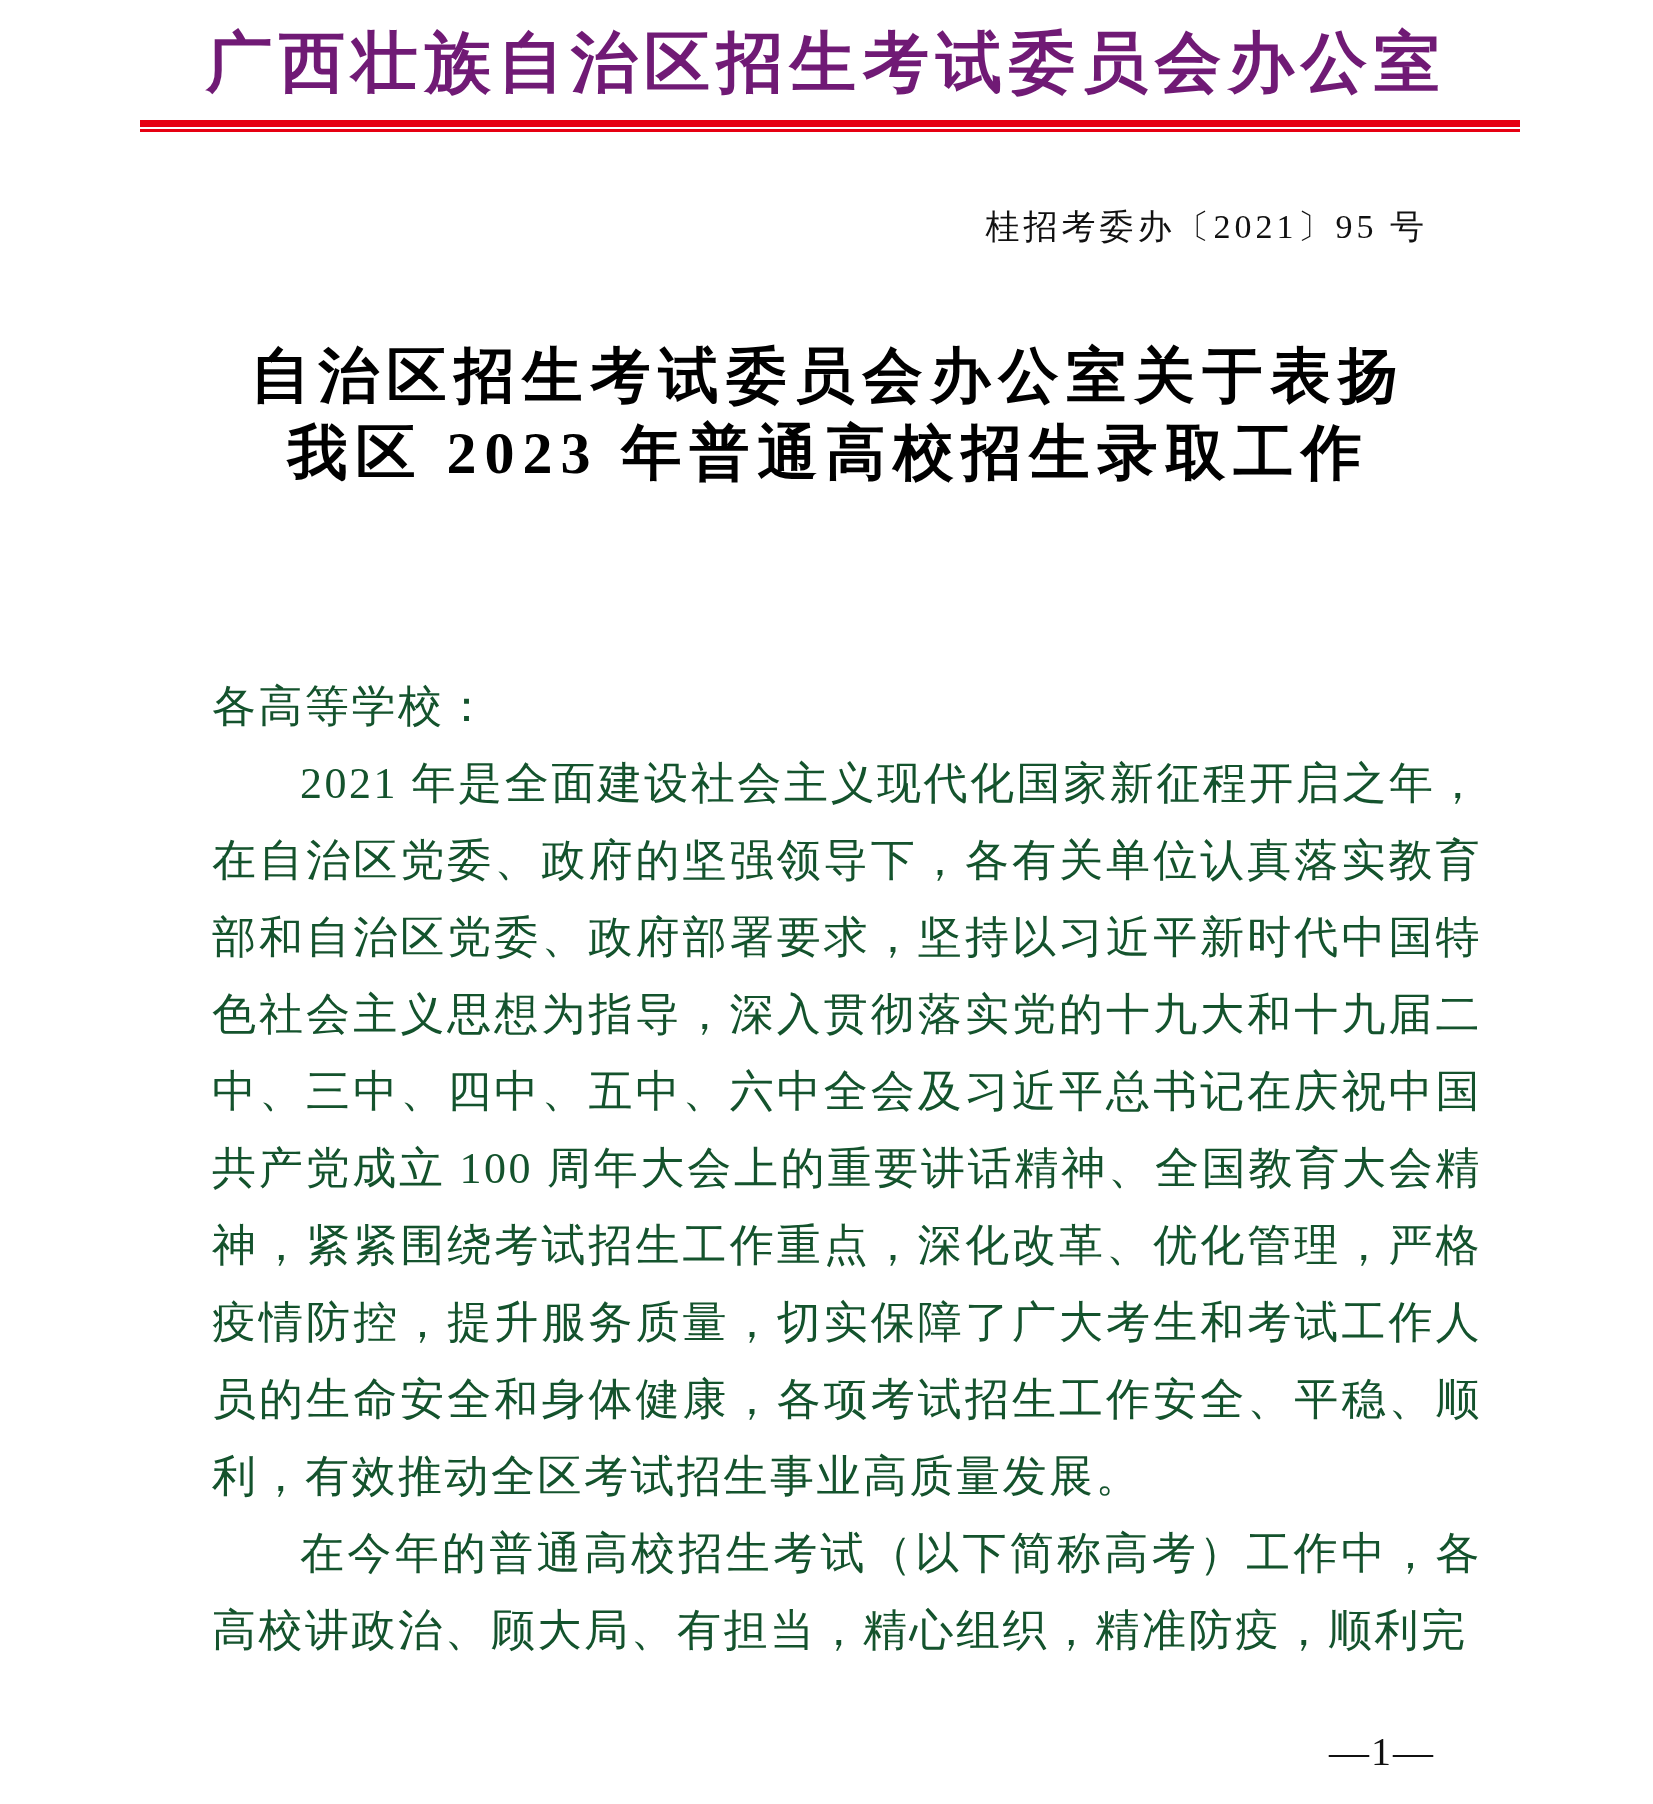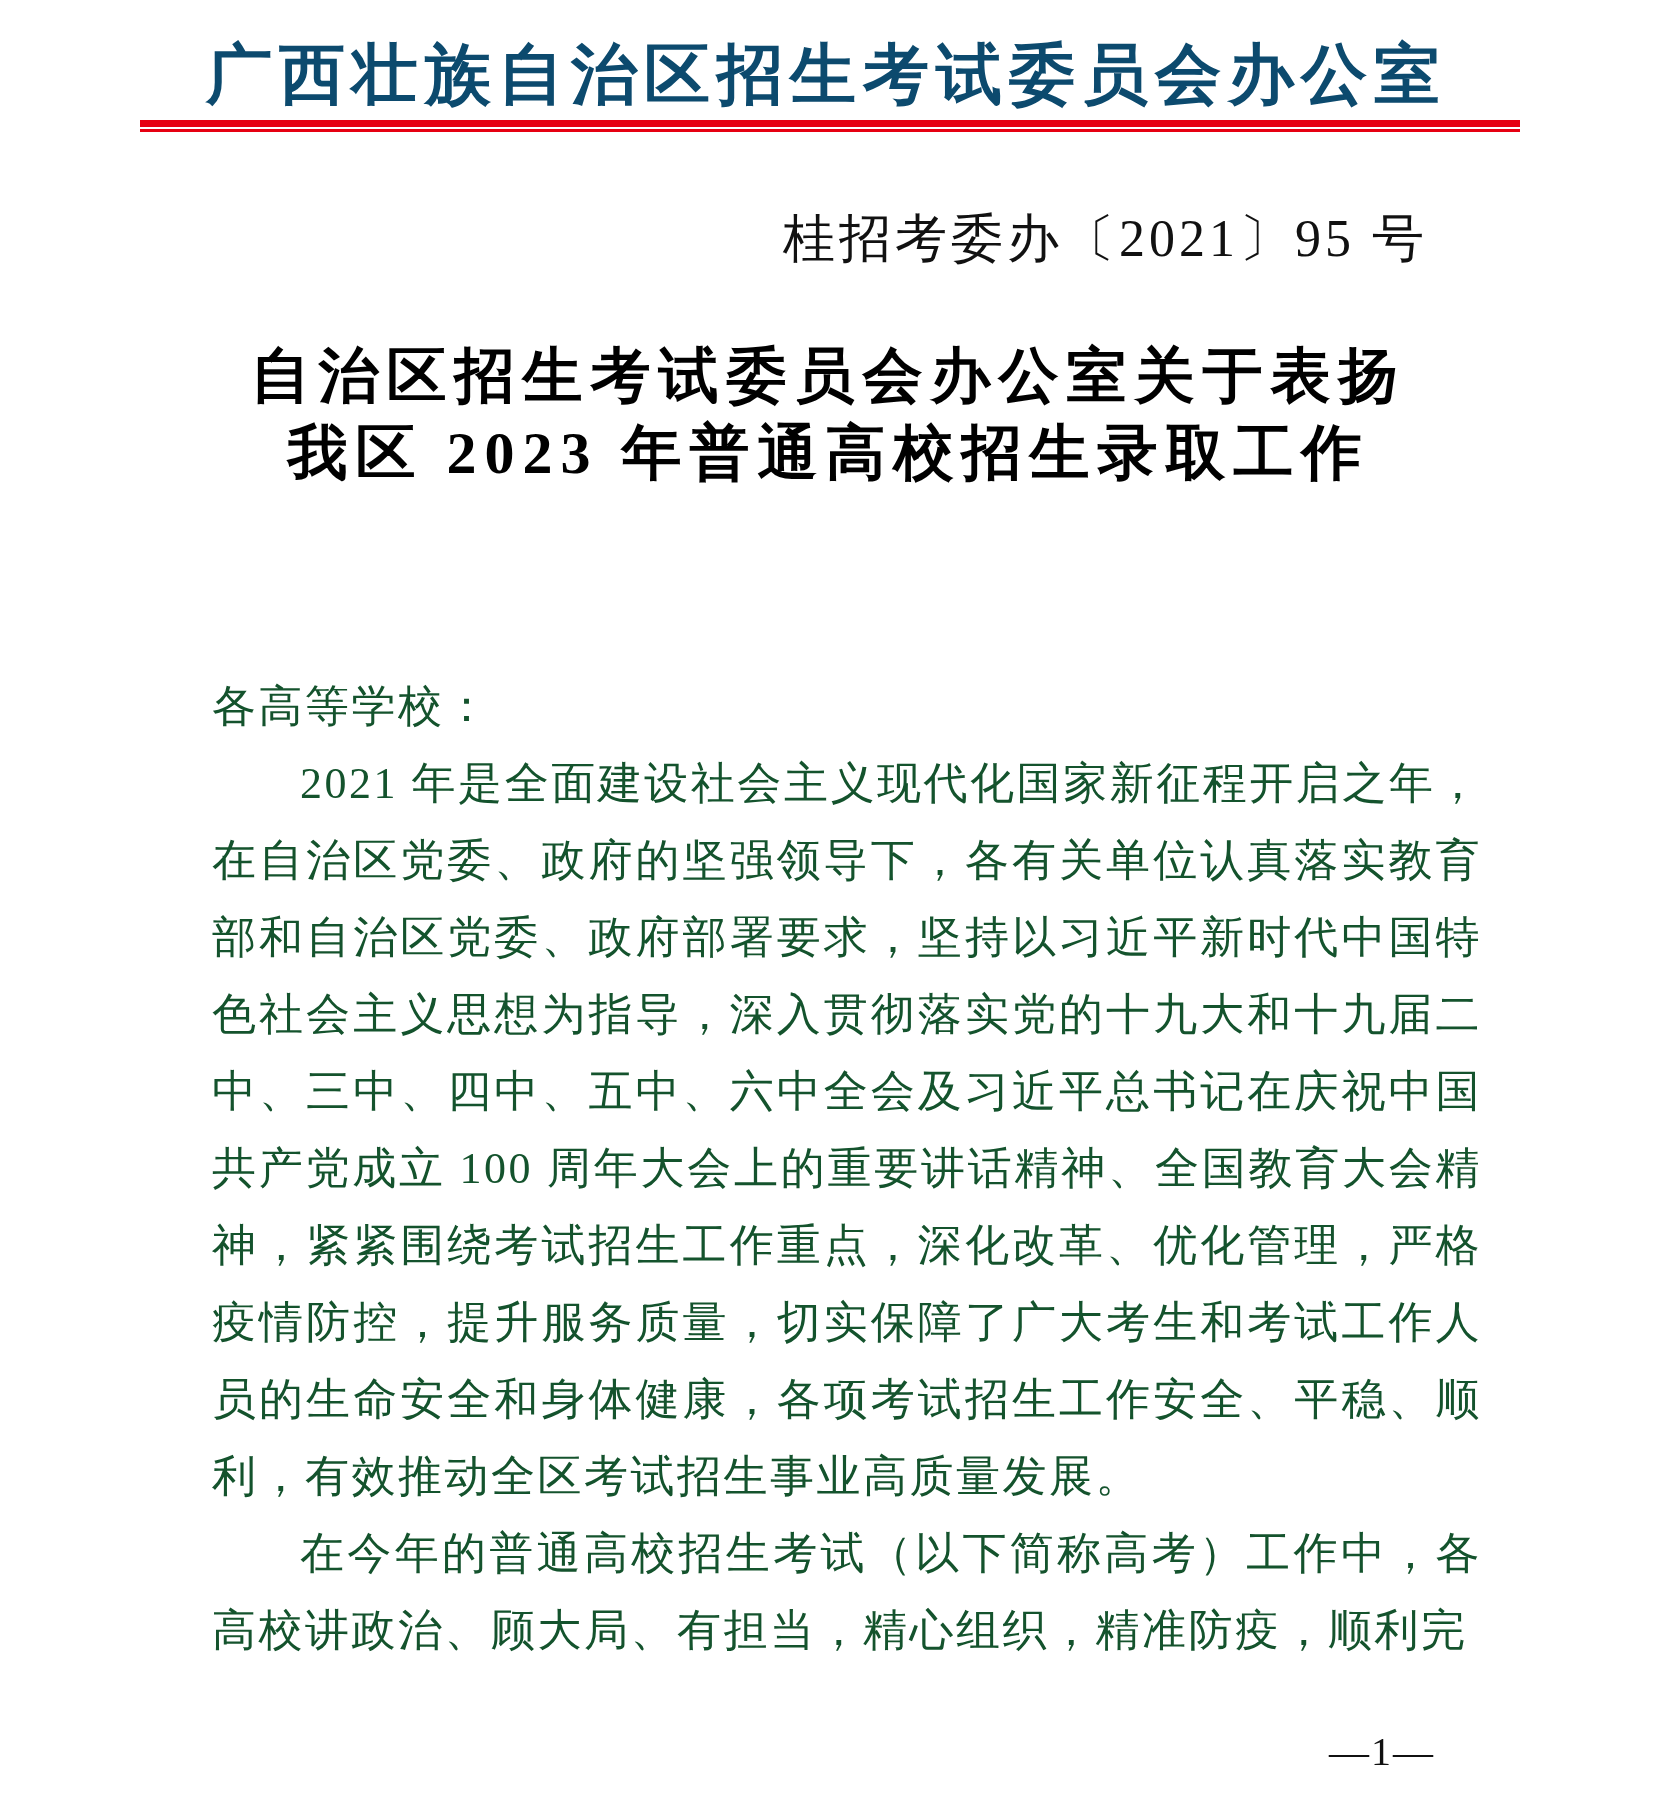--- a/index.html
+++ b/index.html
@@ -12,47 +12,47 @@
     width: 1653px;
     height: 1804px;
     background: #ffffff;
     overflow: hidden;
     font-family: "Liberation Serif", "DejaVu Serif", serif;
     color: #1a1a1a;
   }
   
   .letterhead {
     position: absolute;
-    top: 30px;
+    top: 18px;
     left: 0;
     width: 100%;
     text-align: center;
     font-size: 66px;
     font-weight: bold;
     letter-spacing: 7px;
-    color: #0c4a6e;
+    color: #701a75;
     white-space: nowrap;
   }
   
   .red-rule {
     position: absolute;
     top: 120px;
     left: 140px;
     width: 1380px;
     height: 2px;
     background: #ffffff;
     border-top: 7px solid #e60012;
     border-bottom: 3px solid #e60012;
   }
   
   .doc-number {
     position: absolute;
     top: 204px;
     right: 225px;
-    font-size: 52px;
+    font-size: 34px;
     letter-spacing: 4px;
     color: #111;
     white-space: nowrap;
   }
   
   .doc-title {
     position: absolute;
     top: 338px;
     left: 2px;
     width: 100%;

